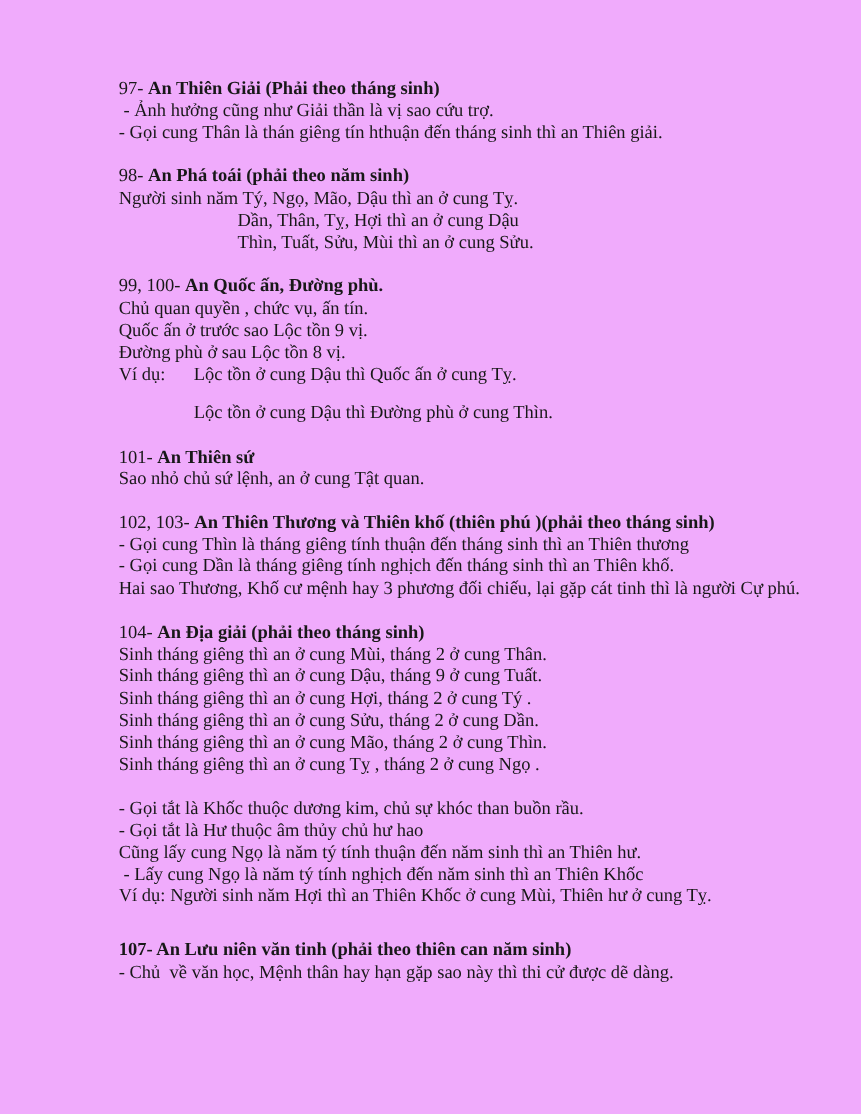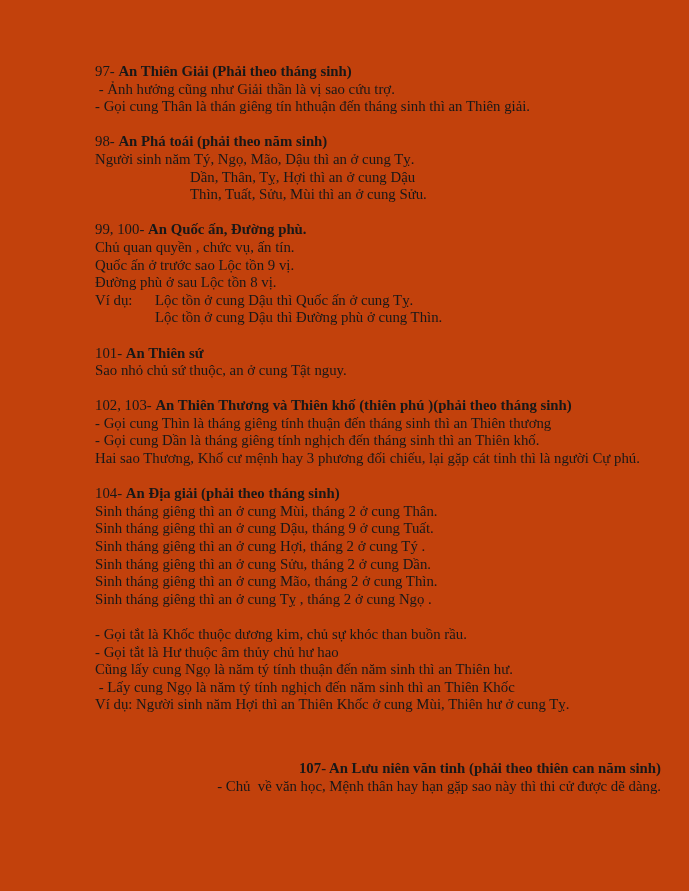--- a/index.html
+++ b/index.html
@@ -1,39 +1,39 @@
 <!DOCTYPE html>
 <html><head>
 <meta charset="utf-8">
 <style>
   html, body { margin: 0; padding: 0; background: #ffffff; }
   .page {
     position: relative;
     width: 689px;
     height: 891px;
-    background: #c2410c;
+    background: #f0abfc;
     font-family: "Liberation Serif", "DejaVu Serif", serif;
     font-size: 14.8px;
     line-height: 17.6px;
     color: #181818;
     overflow: hidden;
     box-sizing: border-box;
   }
   .content {
     padding: 63px 28px 0 95px;
   }
   .section { margin: 0; }
   .section + .section { margin-top: 17.6px; }
-  .section.gap-2 { margin-top: 46px; text-align: right; }
+  .section.gap-2 { margin-top: 25px; }
   .heading { white-space: pre-wrap; }
   .heading .sec-title { font-weight: bold; }
   .heading.all-bold .sec-num { font-weight: bold; }
   .line { white-space: pre-wrap; }
   .ind-95 { padding-left: 95px; }
-  .ind-58 { padding-left: 60px; }
+  .ind-58 { padding-left: 60px; margin-top: 13px; }
   .vi-du-label { display: inline-block; width: 60px; }
 </style>
 </head>
 <body>
 
 <div class="page">
   <div class="content">
 
     <div class="section">
       <div class="heading"><span class="sec-num">97- </span><span class="sec-title">An Thiên Giải (Phải theo tháng sinh)</span></div>
@@ -52,21 +52,21 @@
       <div class="heading"><span class="sec-num">99, 100- </span><span class="sec-title">An Quốc ấn, Đường phù.</span></div>
       <div class="line">Chủ quan quyền , chức vụ, ấn tín.</div>
       <div class="line">Quốc ấn ở trước sao Lộc tồn 9 vị.</div>
       <div class="line">Đường phù ở sau Lộc tồn 8 vị.</div>
       <div class="line"><span class="vi-du-label">Ví dụ:</span><span>Lộc tồn ở cung Dậu thì Quốc ấn ở cung Tỵ.</span></div>
       <div class="line ind-58">Lộc tồn ở cung Dậu thì Đường phù ở cung Thìn.</div>
     </div>
 
     <div class="section">
       <div class="heading"><span class="sec-num">101- </span><span class="sec-title">An Thiên sứ</span></div>
-      <div class="line">Sao nhỏ chủ sứ thuộc, an ở cung Tật nguy.</div>
+      <div class="line">Sao nhỏ chủ sứ lệnh, an ở cung Tật quan.</div>
     </div>
 
     <div class="section">
       <div class="heading"><span class="sec-num">102, 103- </span><span class="sec-title">An Thiên Thương và Thiên khố (thiên phú )(phải theo tháng sinh)</span></div>
       <div class="line">- Gọi cung Thìn là tháng giêng tính thuận đến tháng sinh thì an Thiên thương</div>
       <div class="line">- Gọi cung Dần là tháng giêng tính nghịch đến tháng sinh thì an Thiên khố.</div>
       <div class="line">Hai sao Thương, Khố cư mệnh hay 3 phương đối chiếu, lại gặp cát tinh thì là người Cự phú.</div>
     </div>
 
     <div class="section">

